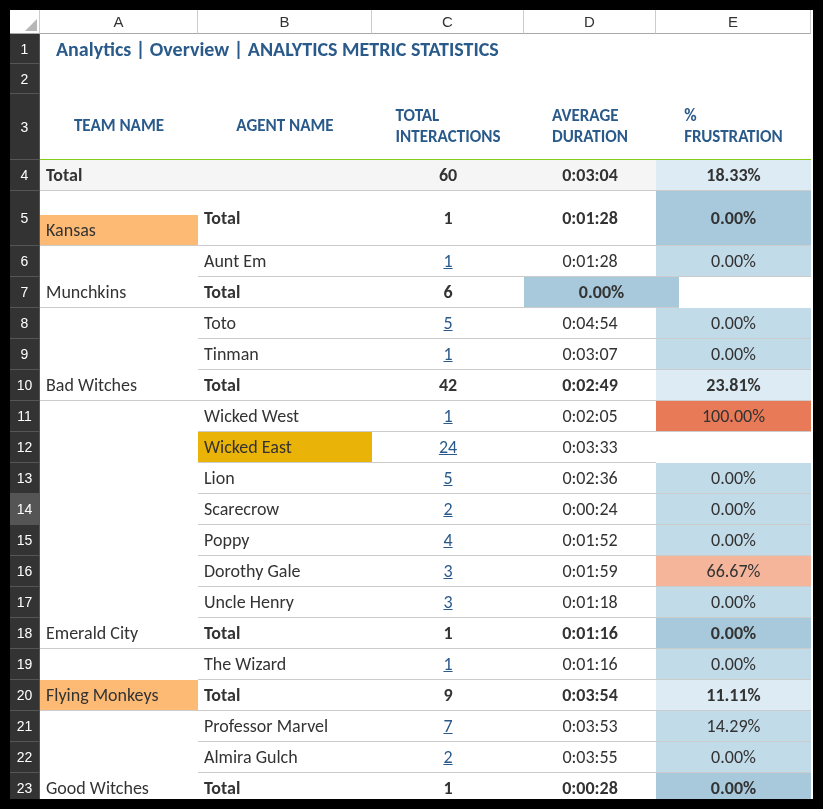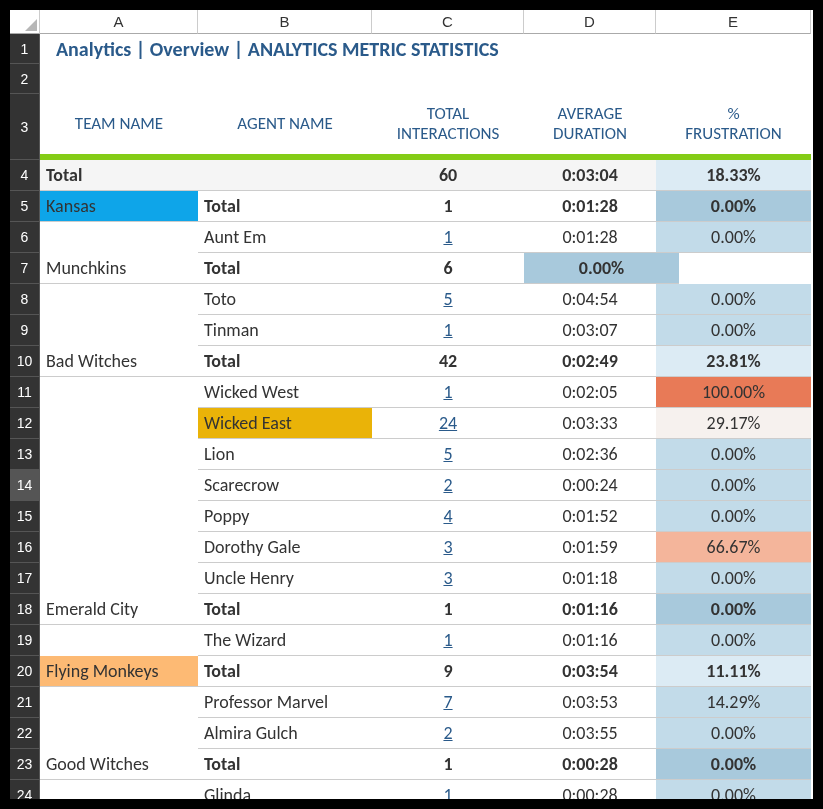--- a/index.html
+++ b/index.html
@@ -101,26 +101,26 @@
   .cell.bold { font-weight: 700; }
   .title-cell {
     color: #2a5a8a;
     font-weight: 700;
     font-size: 20px;
     white-space: nowrap;
     border-bottom: none;
   }
   .header-cell {
     color: #2a5a8a;
-    font-weight: 400;
+    font-weight: 700;
     font-size: 17px;
-    text-align: center;
+    text-align: left;
     justify-content: center;
     line-height: 1.2;
-    border-bottom: 6px solid #84cc16;
+    border-bottom: 1px solid #84cc16;
   }
   .link {
     color: #2a5a8a;
     text-decoration: underline;
   }
   .noborder { border-bottom: none; }
   .row.h-head { height: 66px; }
   .row.h-small { height: 26px; }
   .row.h-empty { height: 22px; }
 </style>
@@ -161,21 +161,21 @@
         <div class="row">
           <div class="row-head">4</div>
           <div class="cell cA bold" style="background: rgb(245, 245, 245);">Total</div>
           <div class="cell cB bold" style="background: rgb(245, 245, 245);"></div>
           <div class="cell cC center bold" style="background: rgb(245, 245, 245);">60</div>
           <div class="cell cD center bold" style="background: rgb(245, 245, 245);">0:03:04</div>
           <div class="cell cE center bold" style="background: rgb(220, 235, 244);">18.33%</div>
         </div>
         <div class="row">
           <div class="row-head">5</div>
-          <div class="cell cA" style="background: #0ea5e9;">Kansas</div>
+          <div class="cell cA" style="background: #fdba74; margin-top: 24px;">Kansas</div>
           <div class="cell cB bold" style="background: rgb(255, 255, 255);">Total</div>
           <div class="cell cC center bold" style="background: rgb(255, 255, 255);">1</div>
           <div class="cell cD center bold" style="background: rgb(255, 255, 255);">0:01:28</div>
           <div class="cell cE center bold" style="background: rgb(168, 201, 220);">0.00%</div>
         </div>
         <div class="row">
           <div class="row-head">6</div>
           <div class="cell cA noborder" style="background: rgb(255, 255, 255);"></div>
           <div class="cell cB" style="background: rgb(255, 255, 255);">Aunt Em</div>
           <div class="cell cC center" style="background: rgb(255, 255, 255);">
@@ -230,21 +230,20 @@
           <div class="cell cE center" style="background: rgb(232, 122, 87);">100.00%</div>
         </div>
         <div class="row">
           <div class="row-head">12</div>
           <div class="cell cA noborder" style="background: rgb(255, 255, 255);"></div>
           <div class="cell cB" style="background: #eab308;">Wicked East</div>
           <div class="cell cC center" style="background: rgb(255, 255, 255);">
             <span class="link">24</span>
           </div>
           <div class="cell cD center" style="background: rgb(255, 255, 255);">0:03:33</div>
-          <div class="cell cE center" style="background: rgb(246, 241, 238);">29.17%</div>
         </div>
         <div class="row">
           <div class="row-head">13</div>
           <div class="cell cA noborder" style="background: rgb(255, 255, 255);"></div>
           <div class="cell cB" style="background: rgb(255, 255, 255);">Lion</div>
           <div class="cell cC center" style="background: rgb(255, 255, 255);">
             <span class="link">5</span>
           </div>
           <div class="cell cD center" style="background: rgb(255, 255, 255);">0:02:36</div>
           <div class="cell cE center" style="background: rgb(194, 219, 233);">0.00%</div>

